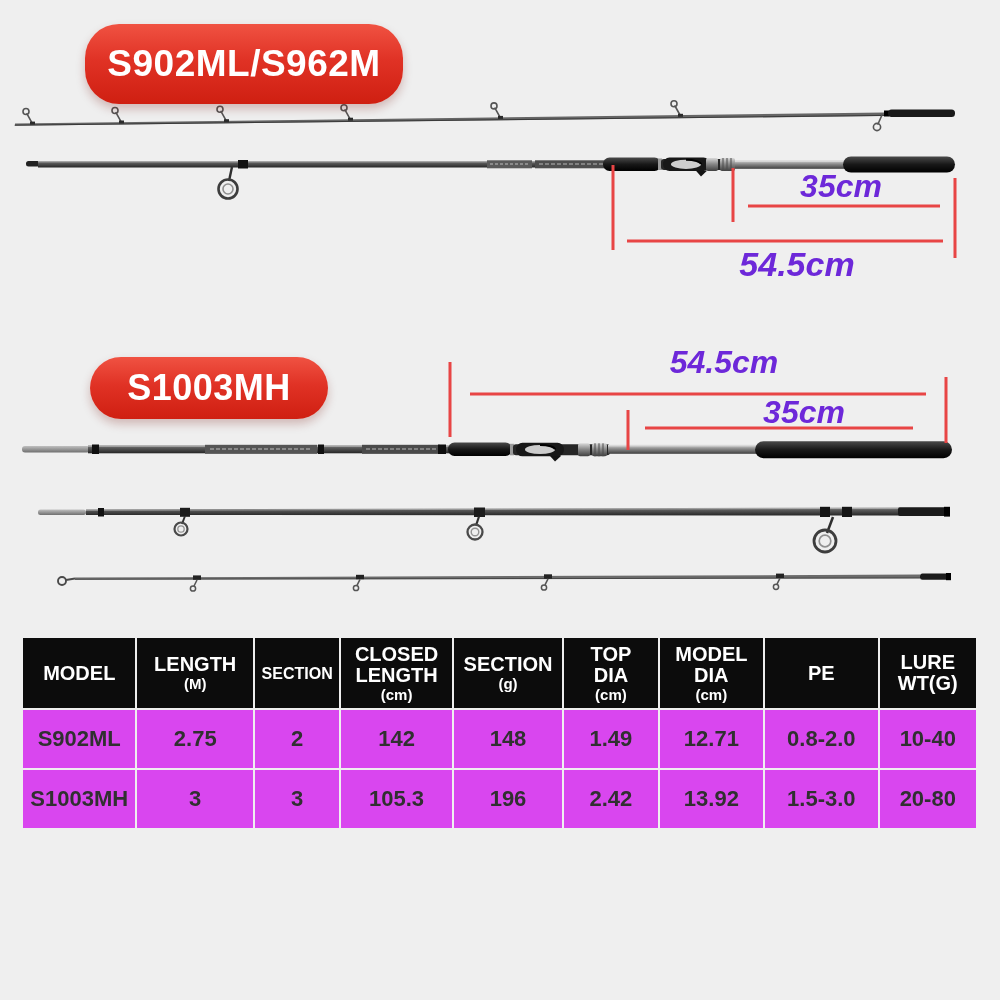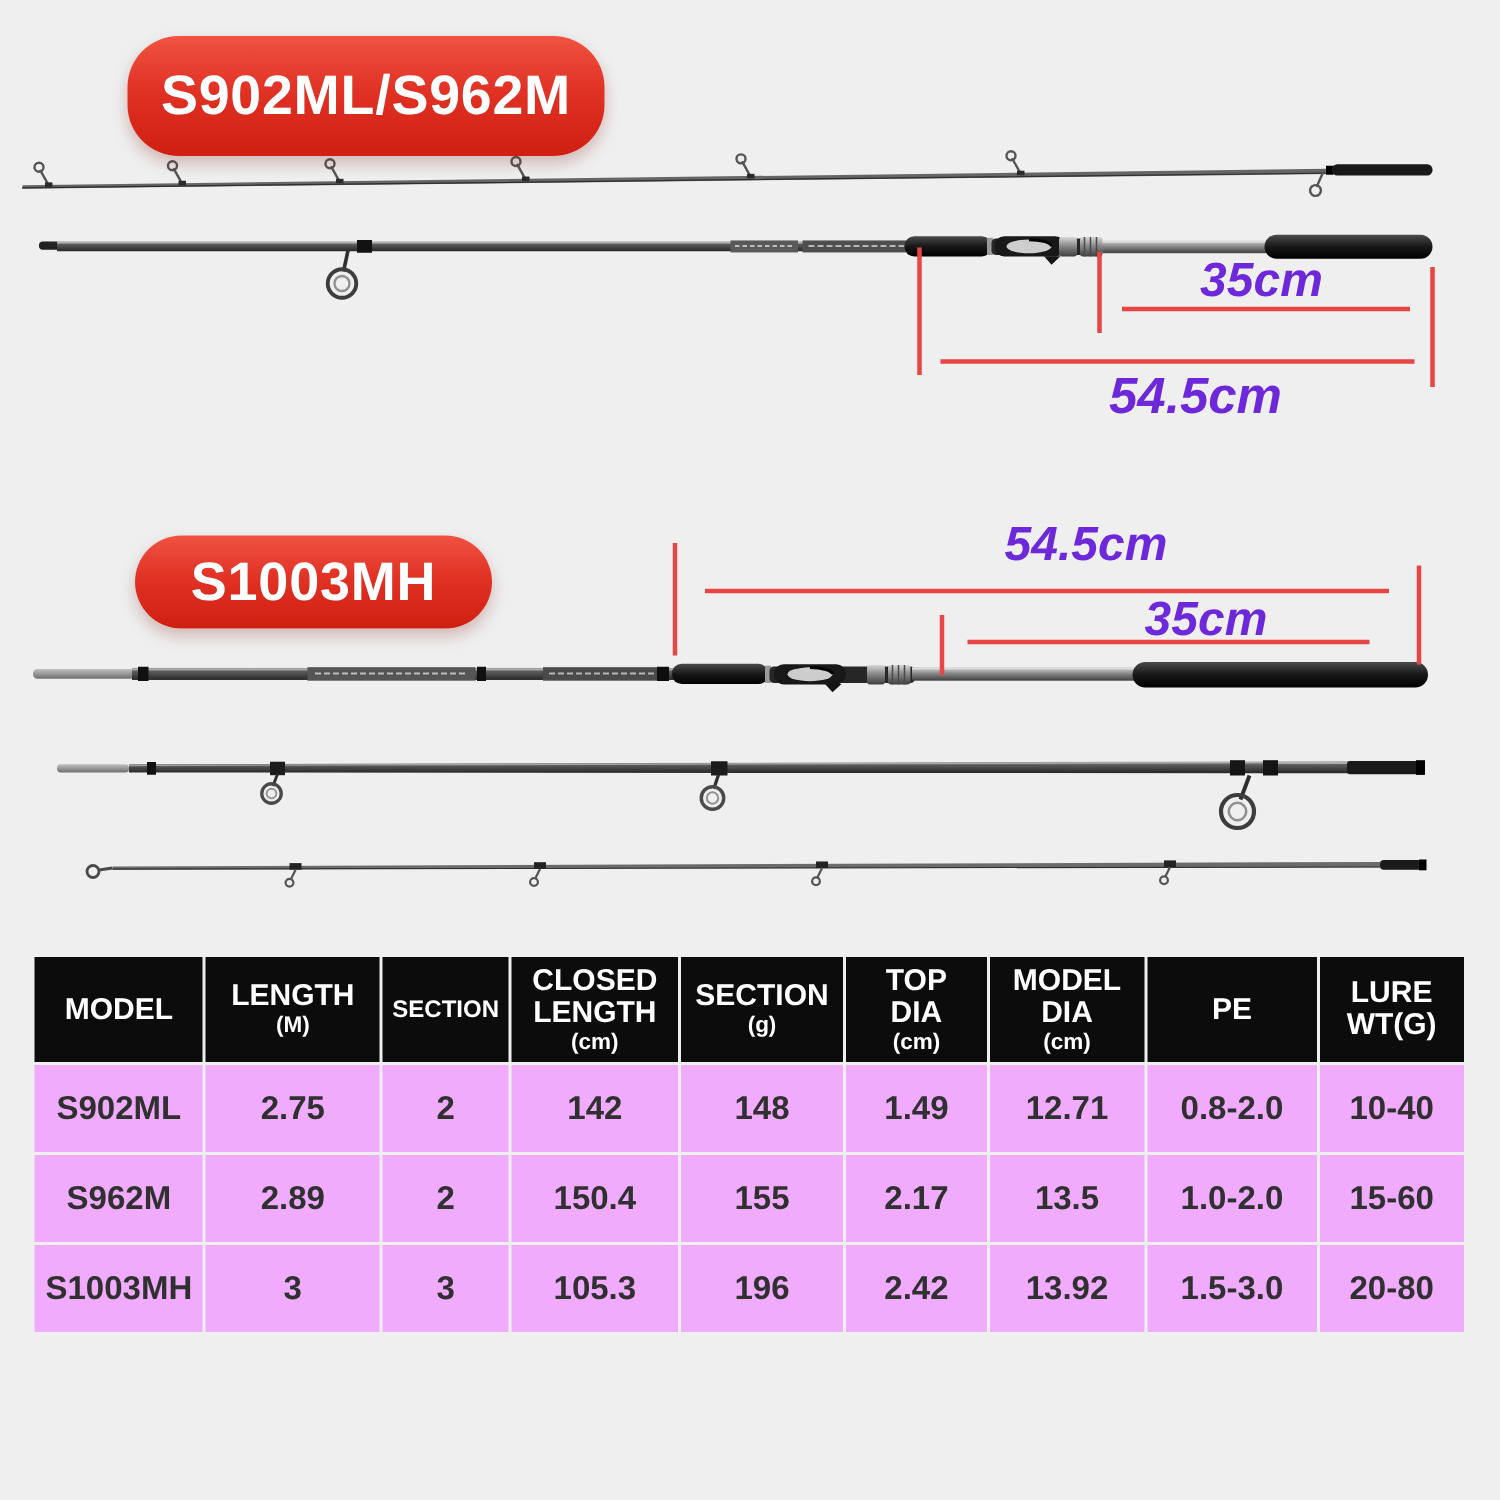--- a/index.html
+++ b/index.html
@@ -42,21 +42,21 @@
   .c-closed{width:110px}.c-weight{width:108px}.c-top{width:93px}
   .c-butt{width:103px}.c-pe{width:112px}.c-lure{width:96px}
   table.spec th{
     background:#0c0c0c;color:#fff;height:70px;padding:0;
     vertical-align:middle;text-align:center;
   }
   .th-label{font-size:20px;font-weight:bold;line-height:21px;white-space:pre-line;}
   th[data-name="col-header-section"] .th-label{font-size:16px;}
   .th-unit{font-size:15px;font-weight:bold;line-height:16px;margin-top:1px;}
   table.spec td{
-    background:#f0abfc;color:#303030;height:58px;padding:0;
+    background:#d946ef;color:#303030;height:58px;padding:0;
     text-align:center;vertical-align:middle;
     font-size:22px;font-weight:bold;
   }
 </style>
 </head>
 <body>
 
 <svg class="layer rods" viewBox="0 0 1000 1000" data-name="rod-illustrations">
   <defs>
     <linearGradient id="gBlank" x1="0" y1="0" x2="0" y2="1">
@@ -304,31 +304,20 @@
         <td data-name="cell-model">S902ML</td>
         <td data-name="cell-length">2.75</td>
         <td data-name="cell-section">2</td>
         <td data-name="cell-closed">142</td>
         <td data-name="cell-weight">148</td>
         <td data-name="cell-top">1.49</td>
         <td data-name="cell-butt">12.71</td>
         <td data-name="cell-pe">0.8-2.0</td>
         <td data-name="cell-lure">10-40</td>
       </tr>
-      <tr data-name="spec-row-s962m">
-        <td data-name="cell-model">S962M</td>
-        <td data-name="cell-length">2.89</td>
-        <td data-name="cell-section">2</td>
-        <td data-name="cell-closed">150.4</td>
-        <td data-name="cell-weight">155</td>
-        <td data-name="cell-top">2.17</td>
-        <td data-name="cell-butt">13.5</td>
-        <td data-name="cell-pe">1.0-2.0</td>
-        <td data-name="cell-lure">15-60</td>
-      </tr>
       <tr data-name="spec-row-s1003mh">
         <td data-name="cell-model">S1003MH</td>
         <td data-name="cell-length">3</td>
         <td data-name="cell-section">3</td>
         <td data-name="cell-closed">105.3</td>
         <td data-name="cell-weight">196</td>
         <td data-name="cell-top">2.42</td>
         <td data-name="cell-butt">13.92</td>
         <td data-name="cell-pe">1.5-3.0</td>
         <td data-name="cell-lure">20-80</td>

